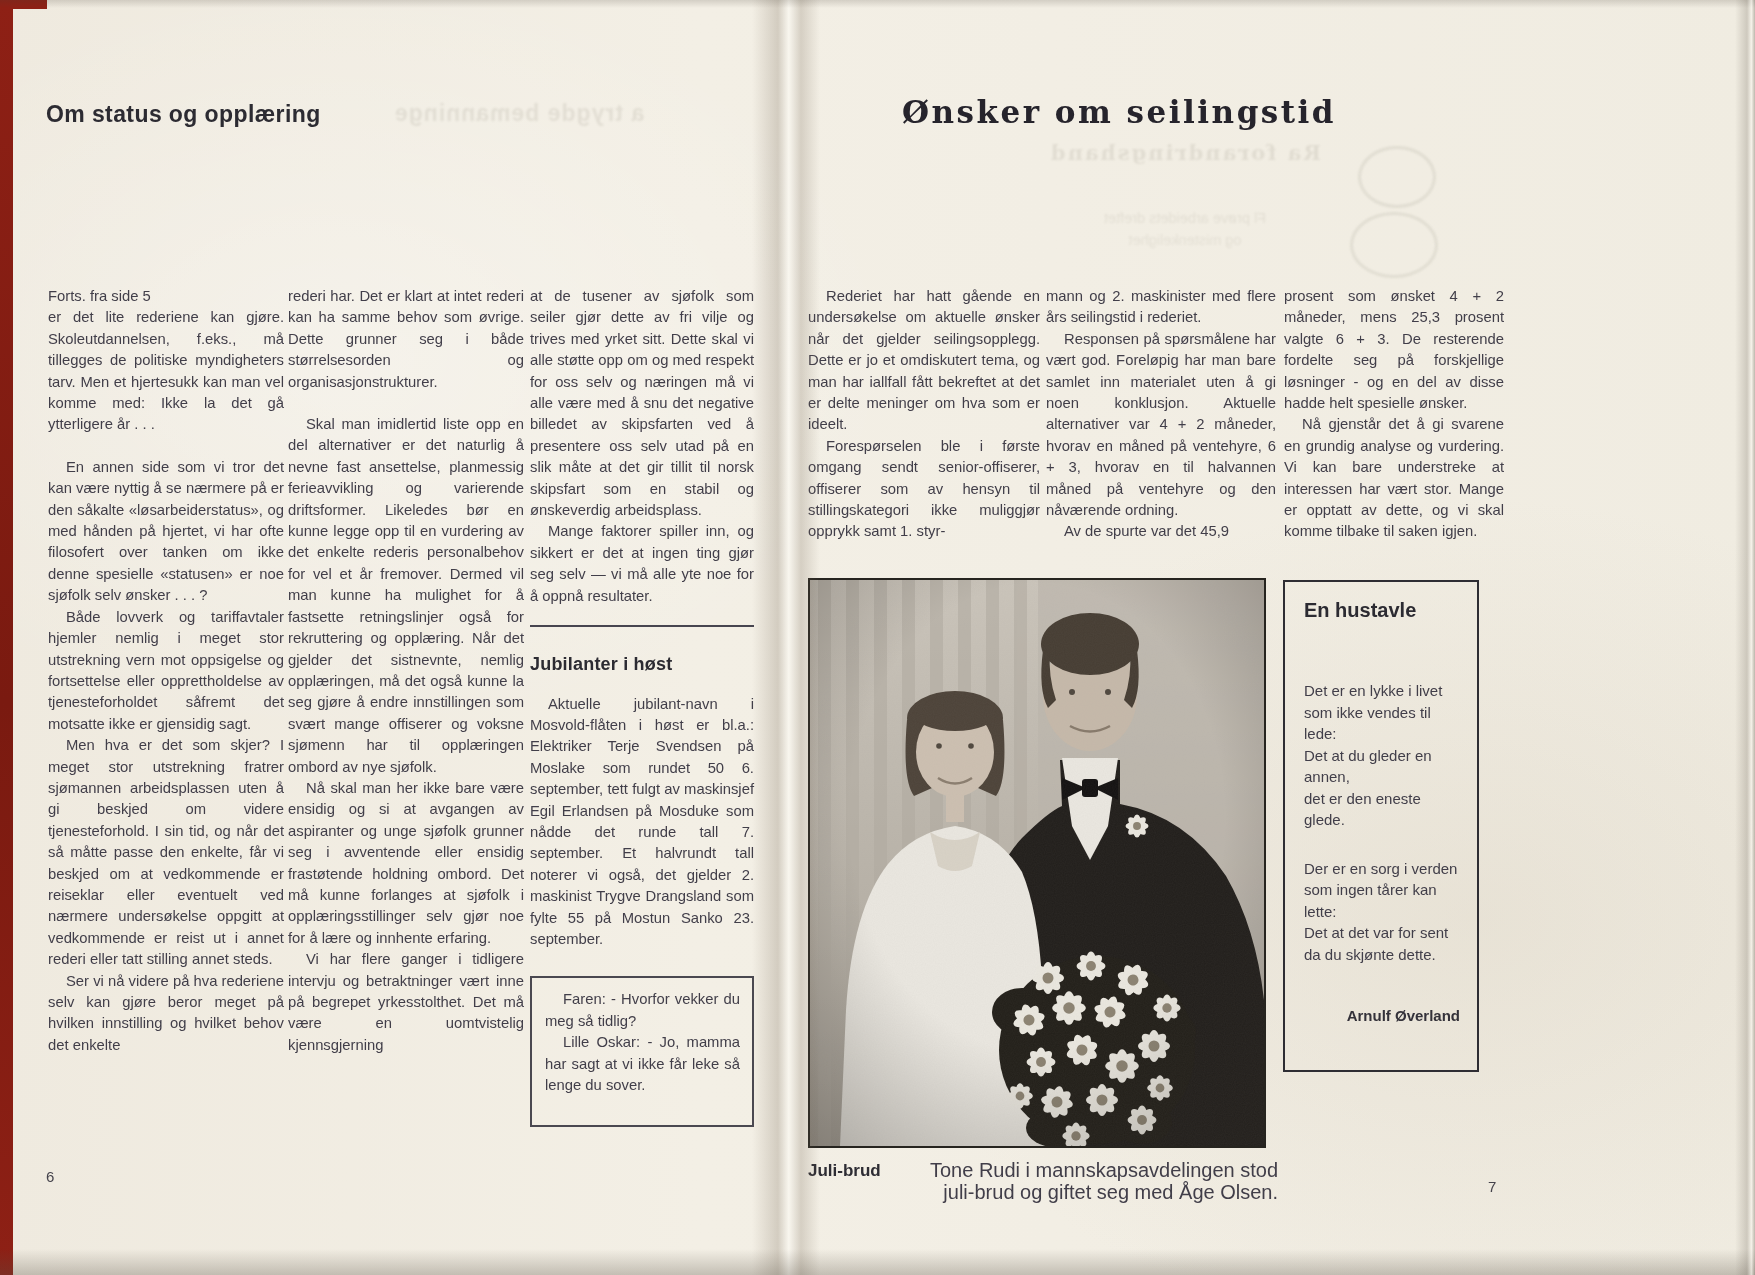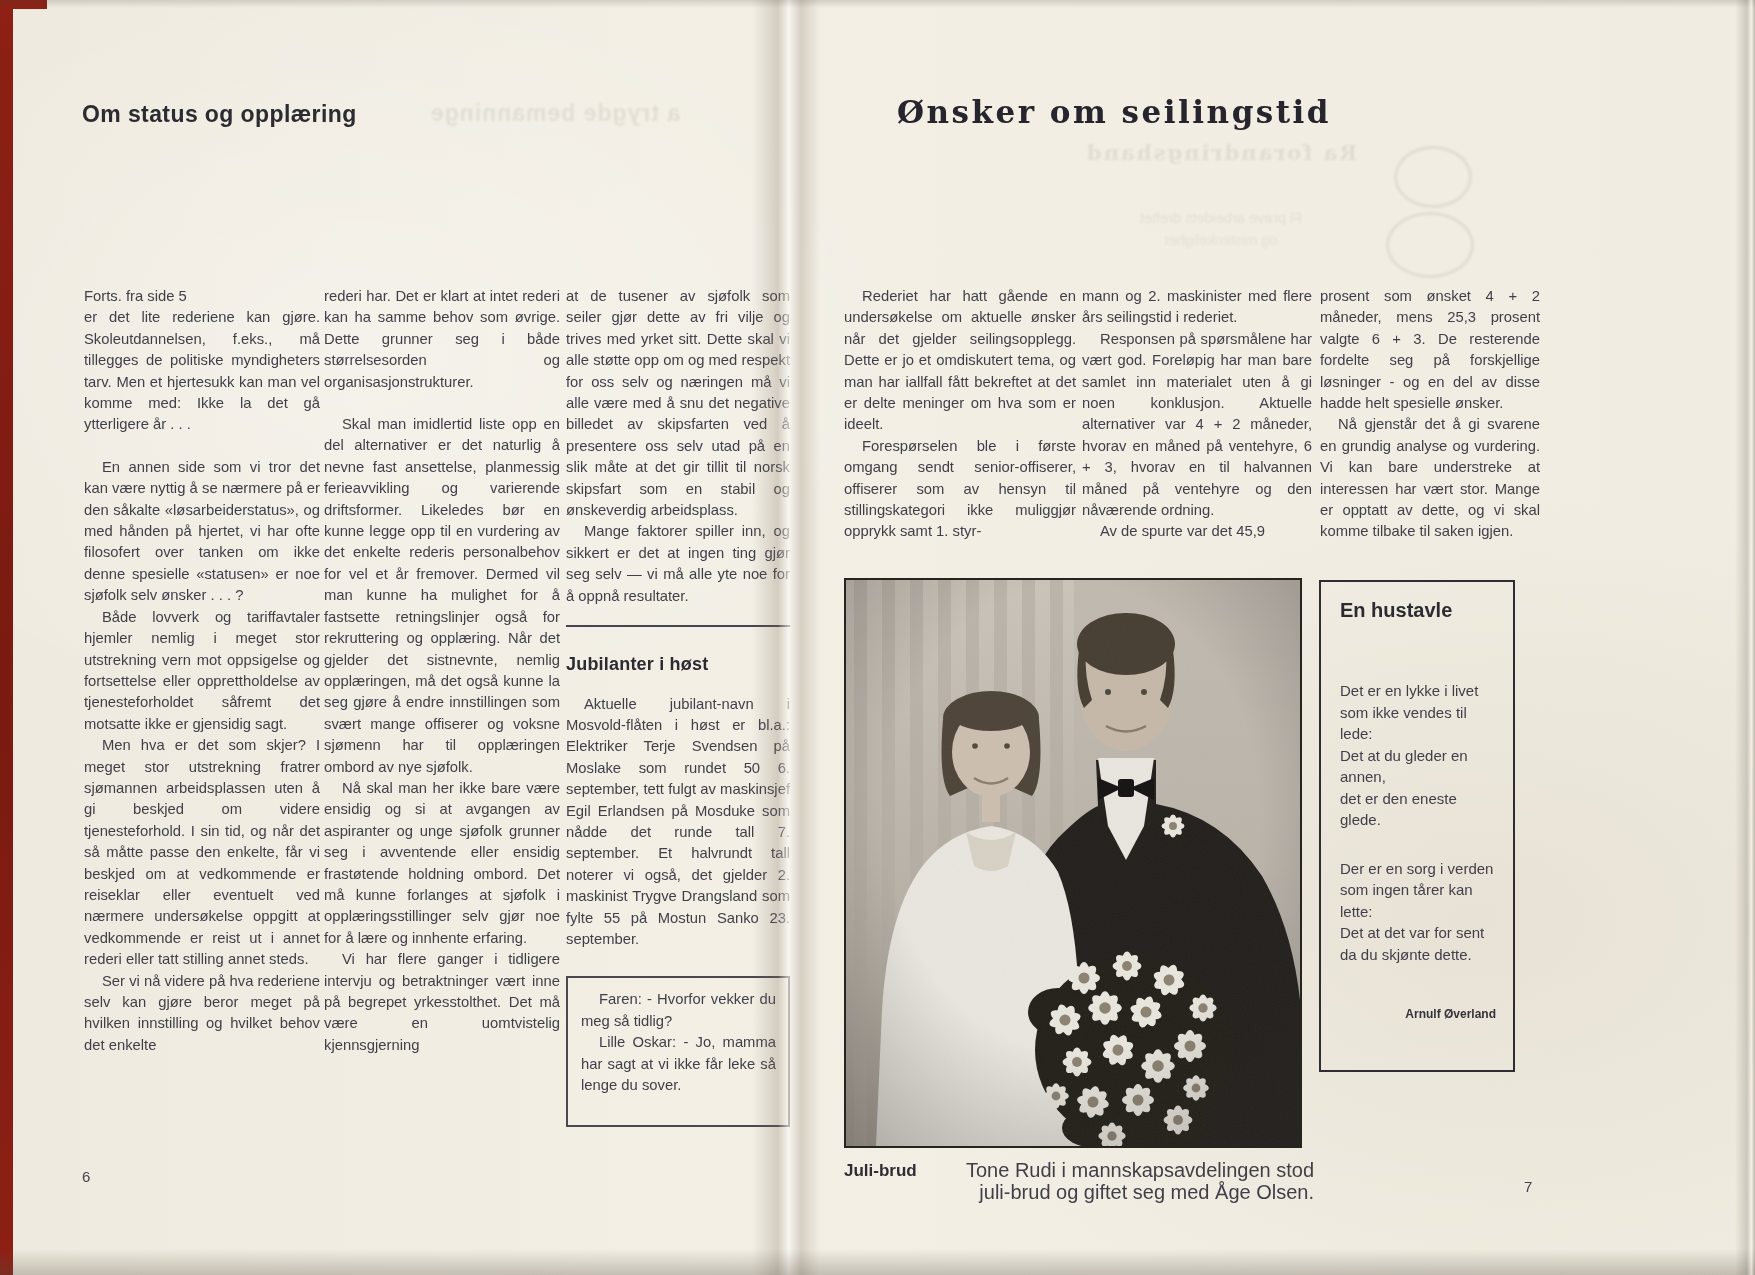--- a/index.html
+++ b/index.html
@@ -24,27 +24,27 @@
   .edge-bottom{position:absolute;left:0;bottom:0;right:0;height:26px;
     background:linear-gradient(0deg,rgba(86,78,66,.30),rgba(86,78,66,0));}
   .edge-right{position:absolute;top:0;right:0;width:20px;height:100%;
     background:linear-gradient(90deg,rgba(86,78,66,0),rgba(86,78,66,.22) 60%,rgba(250,247,240,.55) 82%,rgba(70,62,52,.30) 100%);}
   .gutter{position:absolute;left:752px;top:0;width:68px;height:100%;
     background:linear-gradient(90deg,
       rgba(120,106,88,0) 0%,rgba(120,106,88,.26) 38%,
       rgba(252,250,244,.65) 54%,
       rgba(120,106,88,.24) 72%,rgba(120,106,88,0) 100%);}
 
-  .page{position:absolute;inset:0;color:#413e49;margin-left:36px;}
+  .page{position:absolute;inset:0;color:#413e49;}
   .title-left{
     position:absolute;left:46px;top:101px;margin:0;
     font-size:23px;font-weight:bold;letter-spacing:.4px;color:#2c2b32;
   }
   .title-right{
-    position:absolute;left:861px;top:94px;margin:0;
+    position:absolute;left:902px;top:94px;margin:0;
     font-family:"DejaVu Serif",serif;font-weight:bold;
     font-size:31px;letter-spacing:2.5px;color:#26242c;
   }
   .col{
     position:absolute;top:286px;
     font-size:14.8px;line-height:21.4px;
     text-align:justify;text-align-last:left;
     color:#413e49;
   }
   .col p{margin:0;}
@@ -76,21 +76,21 @@
 
   
   .hustavle{
     position:absolute;left:1283px;top:580px;width:196px;height:492px;
     border:2px solid #2e2d33;box-sizing:border-box;padding:17px 17px 0 19px;
   }
   .hustavle h2{margin:0;font-size:20px;font-weight:bold;color:#2c2b32;}
   .stanzas{margin-top:58px;}
   .stanza + .stanza{margin-top:27px;}
   .pline{font-size:15px;line-height:21.5px;color:#413e49;}
-  .hust-author{margin-top:42px;text-align:right;font-weight:bold;font-size:12px;color:#34323a;}
+  .hust-author{margin-top:42px;text-align:right;font-weight:bold;font-size:15px;color:#34323a;}
 
   
   .ghost{
     position:absolute;pointer-events:none;color:#6a6352;font-weight:bold;
     opacity:.12;transform:scaleX(-1);filter:blur(1.1px);text-align:center;
   }
   .ghost-left{left:330px;top:100px;width:378px;font-size:23px;letter-spacing:1px;}
   .ghost-rh{left:1018px;top:140px;width:334px;font-family:"DejaVu Serif",serif;font-size:21px;letter-spacing:2px;}
   .ghost-r1{left:1035px;top:210px;width:300px;font-size:14.5px;font-weight:normal;opacity:.11;}
   .ghost-r2{left:1035px;top:232px;width:300px;font-size:14.5px;font-weight:normal;opacity:.10;}

